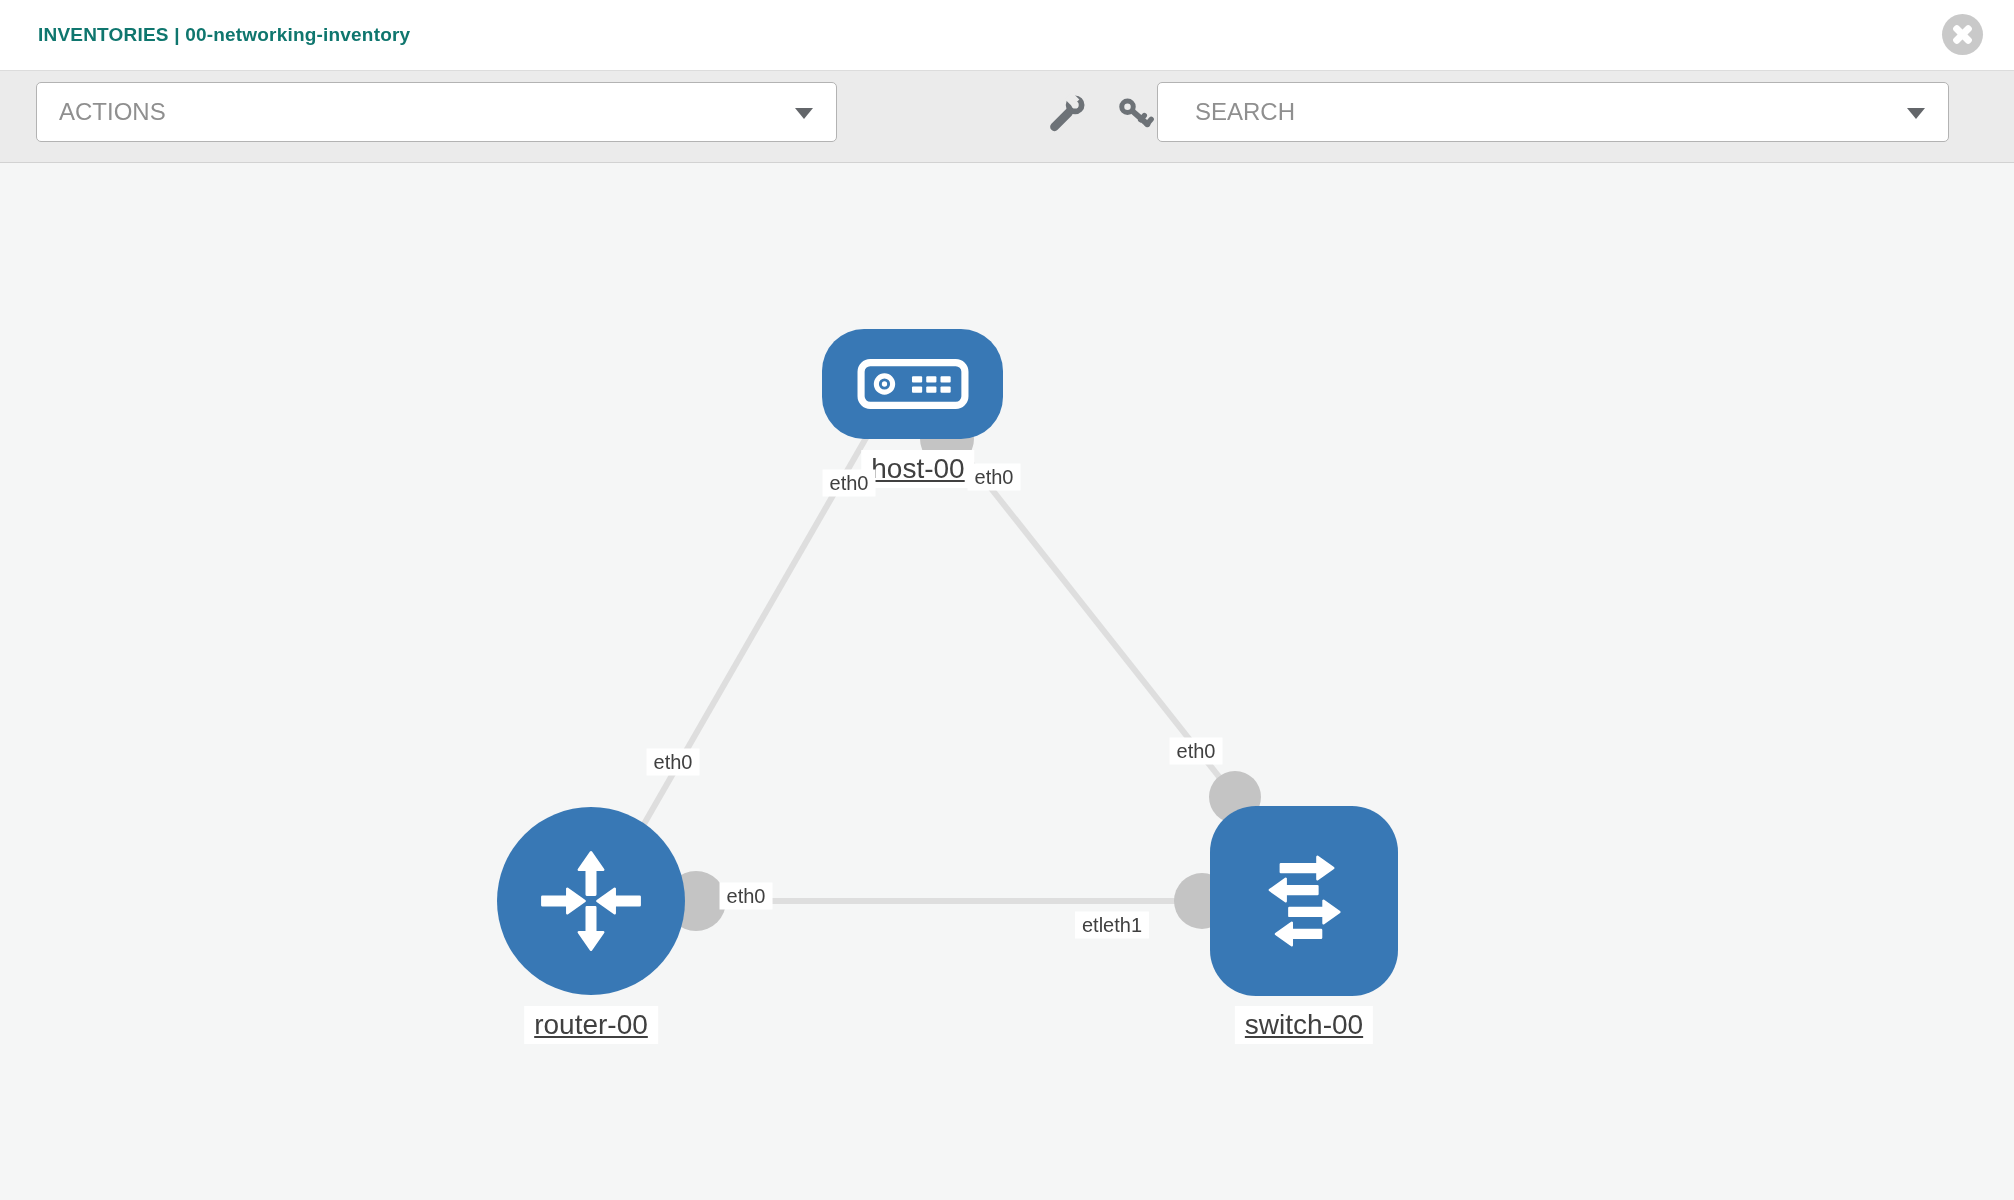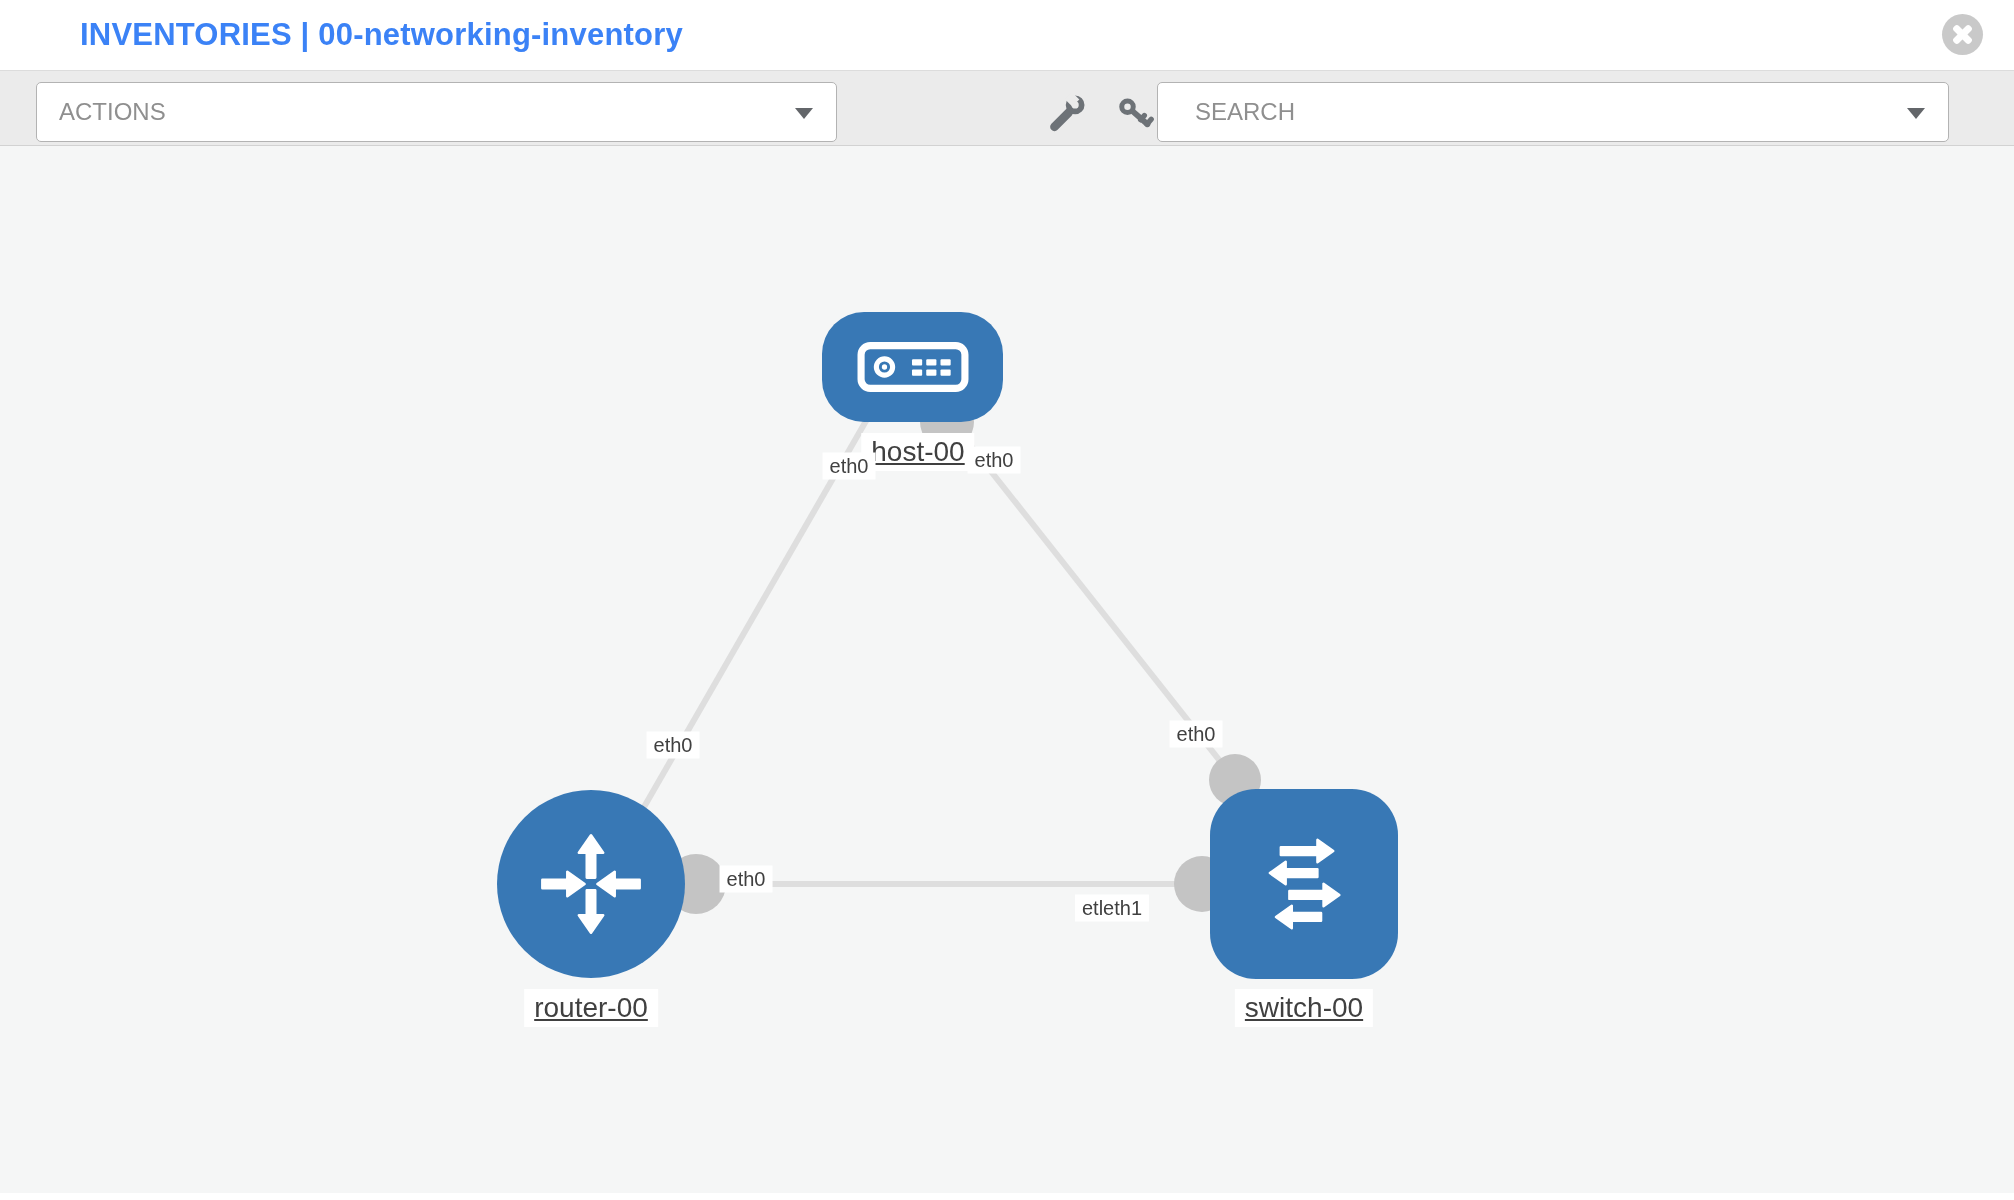--- a/index.html
+++ b/index.html
@@ -1,31 +1,31 @@
 <!DOCTYPE html>
 <html><head>
 <meta charset="utf-8">
 <style>
   * { margin:0; padding:0; box-sizing:border-box; }
   html,body { width:2014px; height:1200px; overflow:hidden; background:#ffffff;
               font-family:"Liberation Sans", sans-serif; }
 
   
   .header { position:relative; height:71px; background:#ffffff; border-bottom:1px solid #dcdcdc; }
-  .title { position:absolute; left:38px; top:0; line-height:69px; font-size:31px; font-weight:bold;
-           color:#3b82f6; letter-spacing:.2px;margin-left:42px; }
+  .title { position:absolute; left:38px; top:0; line-height:69px; font-size:19px; font-weight:bold;
+           color:#0f766e; letter-spacing:.2px; }
   .close-btn { position:absolute; right:31px; top:14px; width:41px; height:41px; border-radius:50%;
                background:#c9c9c9; cursor:pointer; }
   .close-btn::before, .close-btn::after { content:""; position:absolute; left:9px; top:17px;
                width:23px; height:7px; border-radius:3px; background:#ffffff; }
   .close-btn::before { transform:rotate(45deg); }
   .close-btn::after  { transform:rotate(-45deg); }
 
   
-  .toolbar { position:relative; height:75px; background:#ebebeb; border-bottom:1px solid #d2d2d2; }
+  .toolbar { position:relative; height:92px; background:#ebebeb; border-bottom:1px solid #d2d2d2; }
   .dropdown { position:absolute; top:11px; height:60px; background:#ffffff; border:1px solid #b3b3b3;
               border-radius:5px; font-size:24px; color:#8f8f8f; line-height:57px; padding-left:22px;
               cursor:pointer; }
   .dropdown .caret { position:absolute; right:23px; top:25px; width:0; height:0;
               border-left:9px solid transparent; border-right:9px solid transparent;
               border-top:11px solid #63666a; }
   .dd-actions { left:36px;  width:801px; }
   .dd-search  { left:1157px; width:792px;padding-left:37px; }
   .tool-btn { position:absolute; top:21px; width:42px; height:42px; cursor:pointer;
               display:flex; align-items:center; justify-content:center; }

